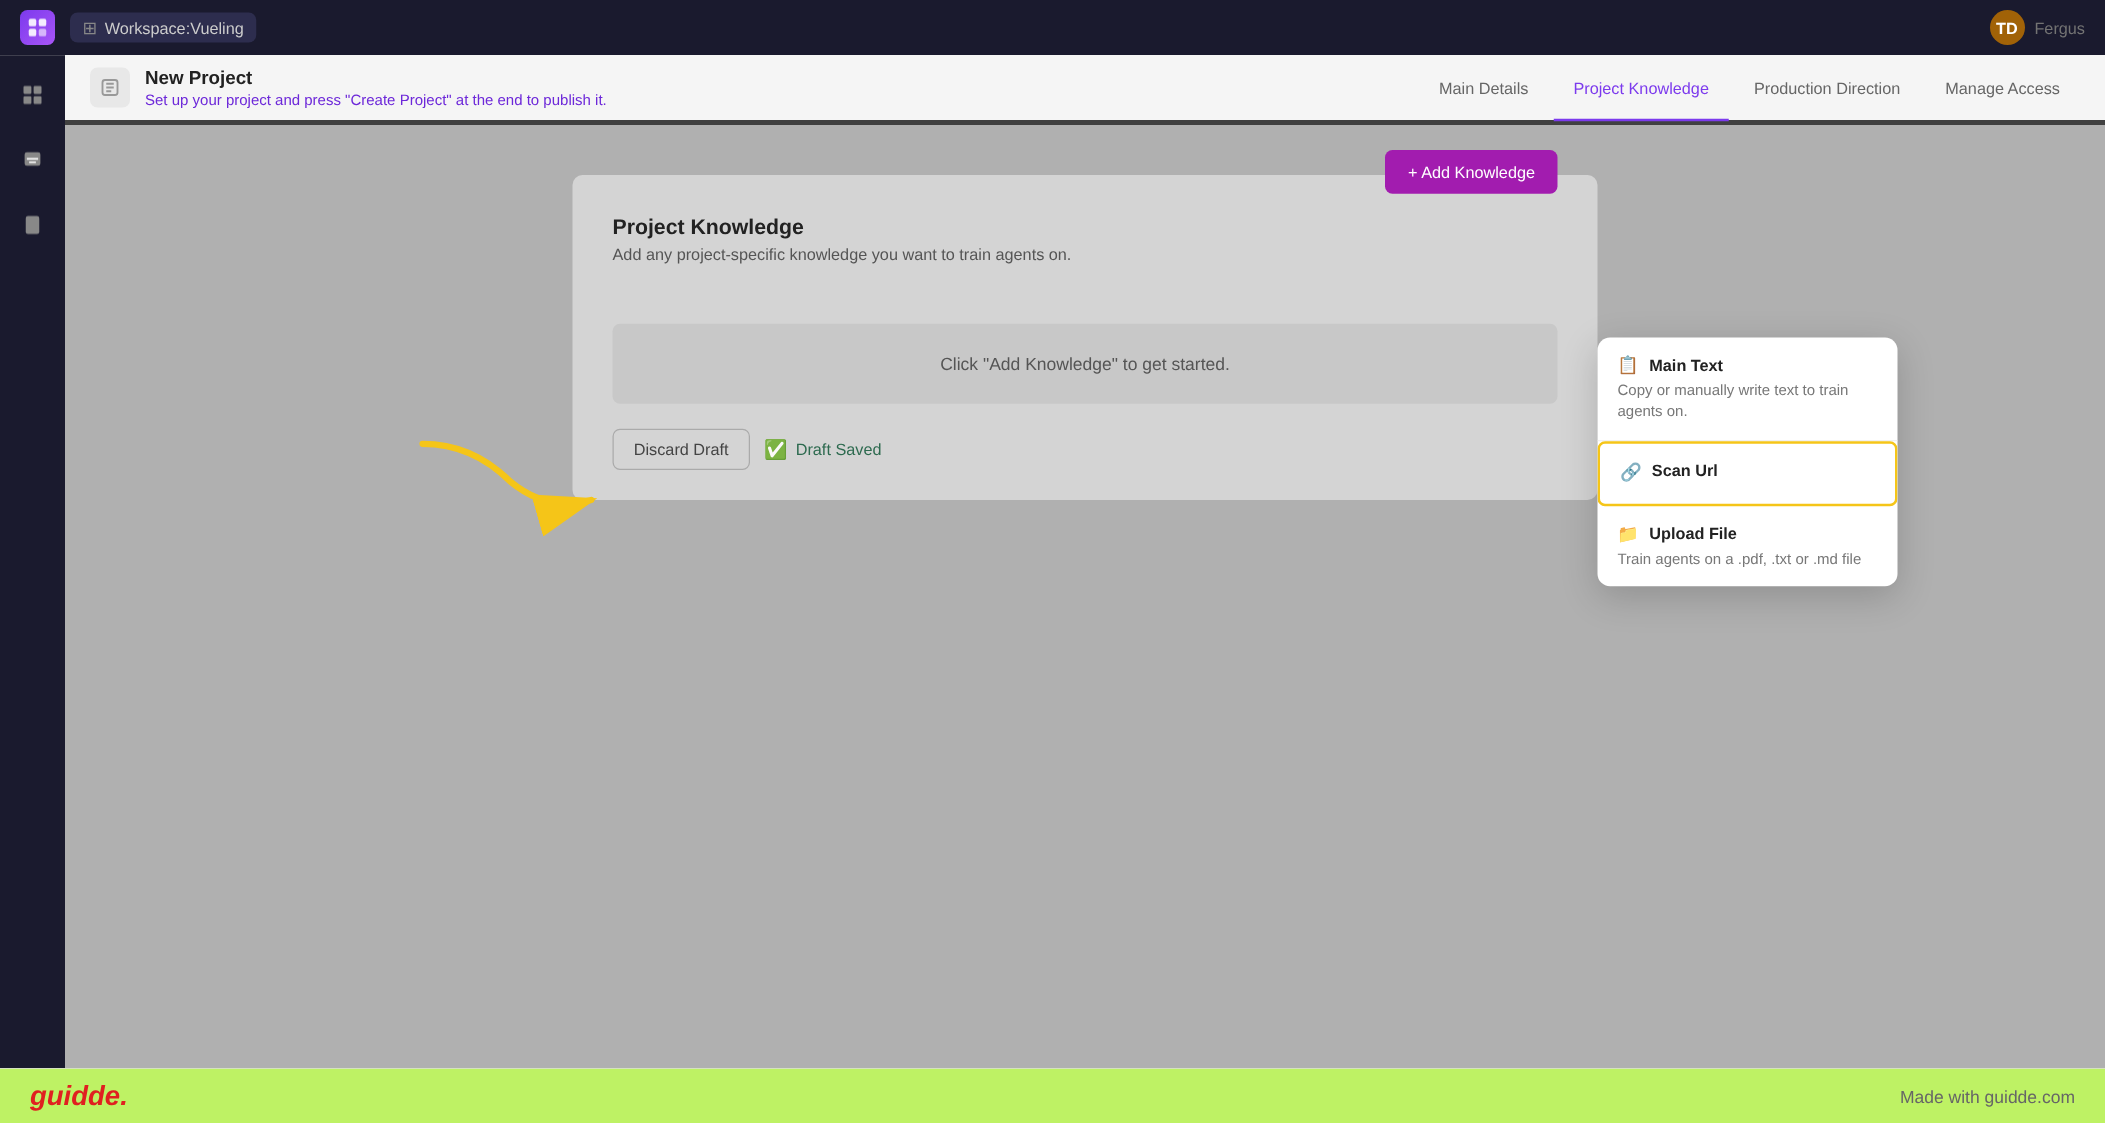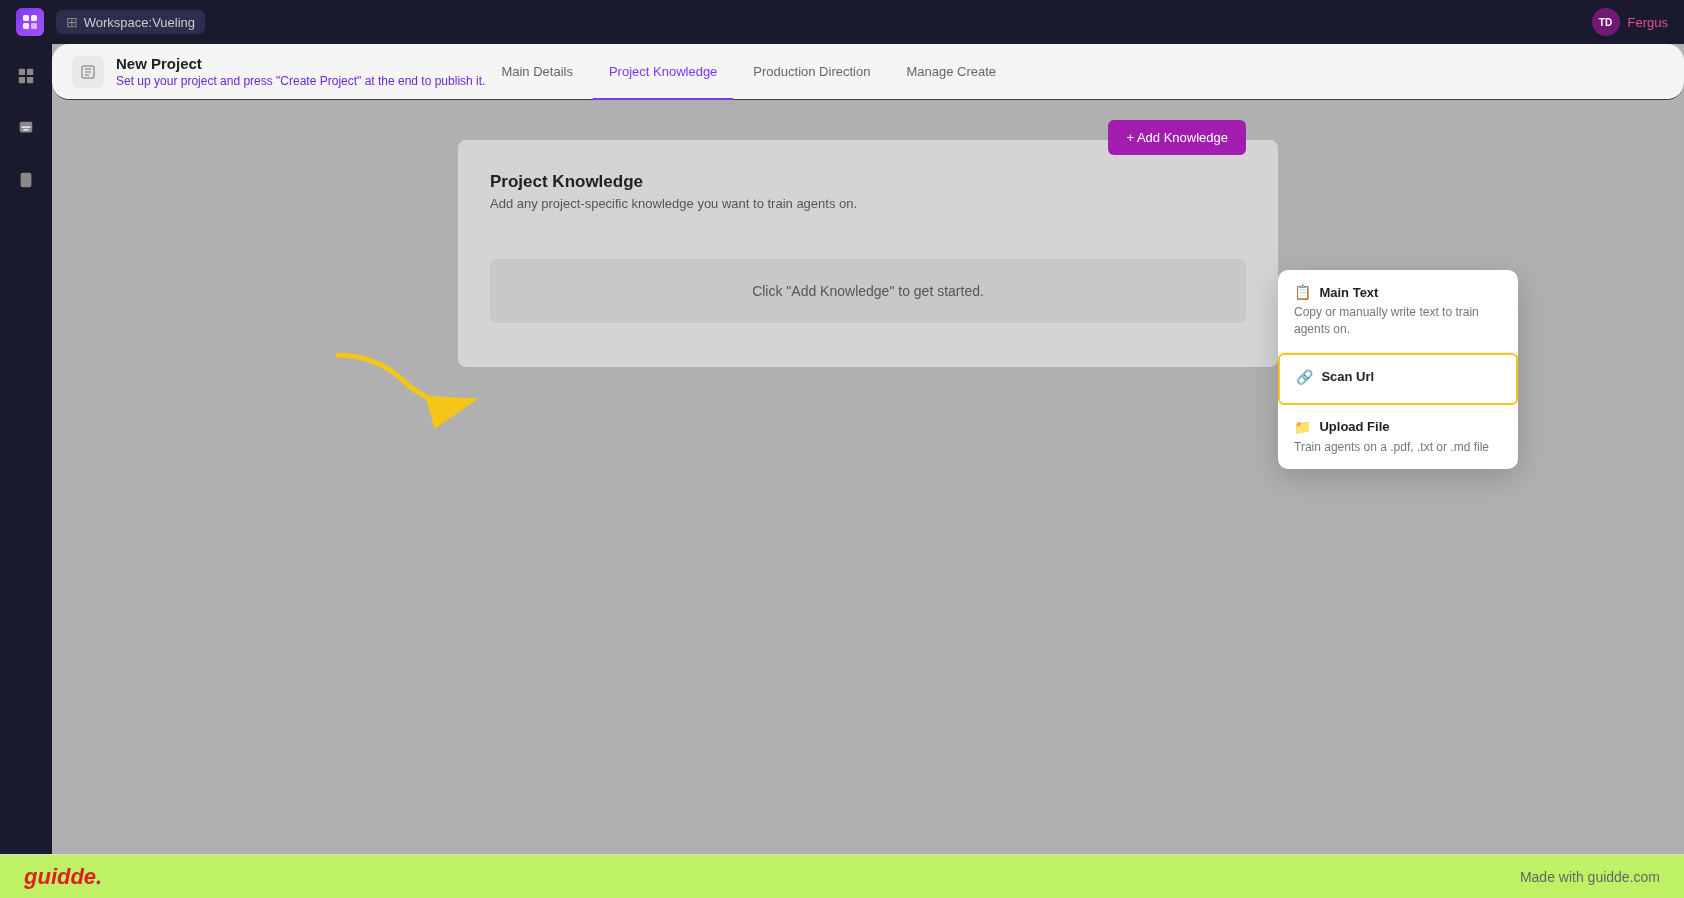--- a/index.html
+++ b/index.html
@@ -18,43 +18,43 @@
     }
     .app-logo svg { width: 16px; height: 16px; }
     .workspace-pill {
       background: #2d2d4e; border-radius: 6px; padding: 4px 10px;
       color: #ccc; font-size: 13px; display: flex; align-items: center; gap: 6px;
     }
     .workspace-icon { color: #888; font-size: 14px; }
     .topbar-right { display: flex; align-items: center; gap: 8px; }
     .user-avatar {
       width: 28px; height: 28px; border-radius: 50%;
-      background: #701a75; color: #fff; font-size: 10px;
+      background: #a16207; color: #fff; font-size: 13px;
       display: flex; align-items: center; justify-content: center; font-weight: 600;
     }
-    .user-name { color: #ec4899; font-size: 13px; text-align: right; }
+    .user-name { color: #737373; font-size: 13px; text-align: right; }
 
     
     .sidebar {
       position: fixed; left: 0; top: 44px; bottom: 44px; width: 52px;
       background: #1a1a2e; display: flex; flex-direction: column;
       align-items: center; padding-top: 16px; gap: 20px; z-index: 50;
     }
     .sidebar-icon {
       width: 32px; height: 32px; display: flex; align-items: center; justify-content: center;
       color: #888; cursor: pointer; border-radius: 6px;
     }
     .sidebar-icon svg { width: 18px; height: 18px; }
 
     
     .project-header {
       position: fixed; top: 44px; left: 52px; right: 0; height: 56px;
-      background: #f5f5f5; border-bottom: 1px solid #404040;
-      display: flex; align-items: center; 
-      padding: 0 20px 0 20px; z-index: 40; border-radius: 17px;
+      background: #f5f5f5; border-bottom: 4px solid #404040;
+      display: flex; align-items: center; justify-content: space-between;
+      padding: 0 20px 0 20px; z-index: 40;
     }
     .project-header-left { display: flex; align-items: center; gap: 12px; }
     .project-icon {
       width: 32px; height: 32px; border-radius: 6px; background: #e8e8e8;
       display: flex; align-items: center; justify-content: center; color: #666;
     }
     .project-title { font-size: 15px; font-weight: 600; color: #222; }
     .project-subtitle { font-size: 12px; color: #6d28d9; margin-top: 2px; }
     .project-nav { display: flex; align-items: center; gap: 4px; height: 100%; }
     .nav-item {
@@ -202,21 +202,21 @@
     <div class="nav-item">
       <span>Main Details</span>
     </div>
     <div class="nav-item active">
       <span>Project Knowledge</span>
     </div>
     <div class="nav-item">
       <span>Production Direction</span>
     </div>
     <div class="nav-item">
-      <span>Manage Create</span>
+      <span>Manage Access</span>
     </div>
   </div>
 </div>
 
 <div class="main">
   <div style="position: relative; width: 820px; margin: 0 auto;">
     <div class="content-panel">
       <div class="section-header">
         <div>
           <div class="section-title">Project Knowledge</div>
@@ -224,20 +224,29 @@
         </div>
         <button class="add-knowledge-btn">
           <span>+ Add Knowledge</span>
         </button>
       </div>
 
       <div class="empty-placeholder">
         <span>Click "Add Knowledge" to get started.</span>
       </div>
 
+      <div class="footer-actions">
+        <button class="discard-btn">
+          <span>Discard Draft</span>
+        </button>
+        <div class="draft-saved">
+          <span class="draft-saved-icon">✅</span>
+          <span>Draft Saved</span>
+        </div>
+      </div>
     </div>
 
     <div class="arrow-annotation">
       <svg viewBox="0 0 200 120" fill="none">
         <path d="M 20 30 Q 60 30 90 60 Q 120 85 155 75" stroke="#f5c518" stroke-width="5" fill="none" stroke-linecap="round" marker-end="url(#arrow)"></path>
         <defs>
           <marker id="arrow" markerWidth="10" markerHeight="7" refX="9" refY="3.5" orient="auto">
             <polygon points="0 0, 10 3.5, 0 7" fill="#f5c518"></polygon>
           </marker>
         </defs>

